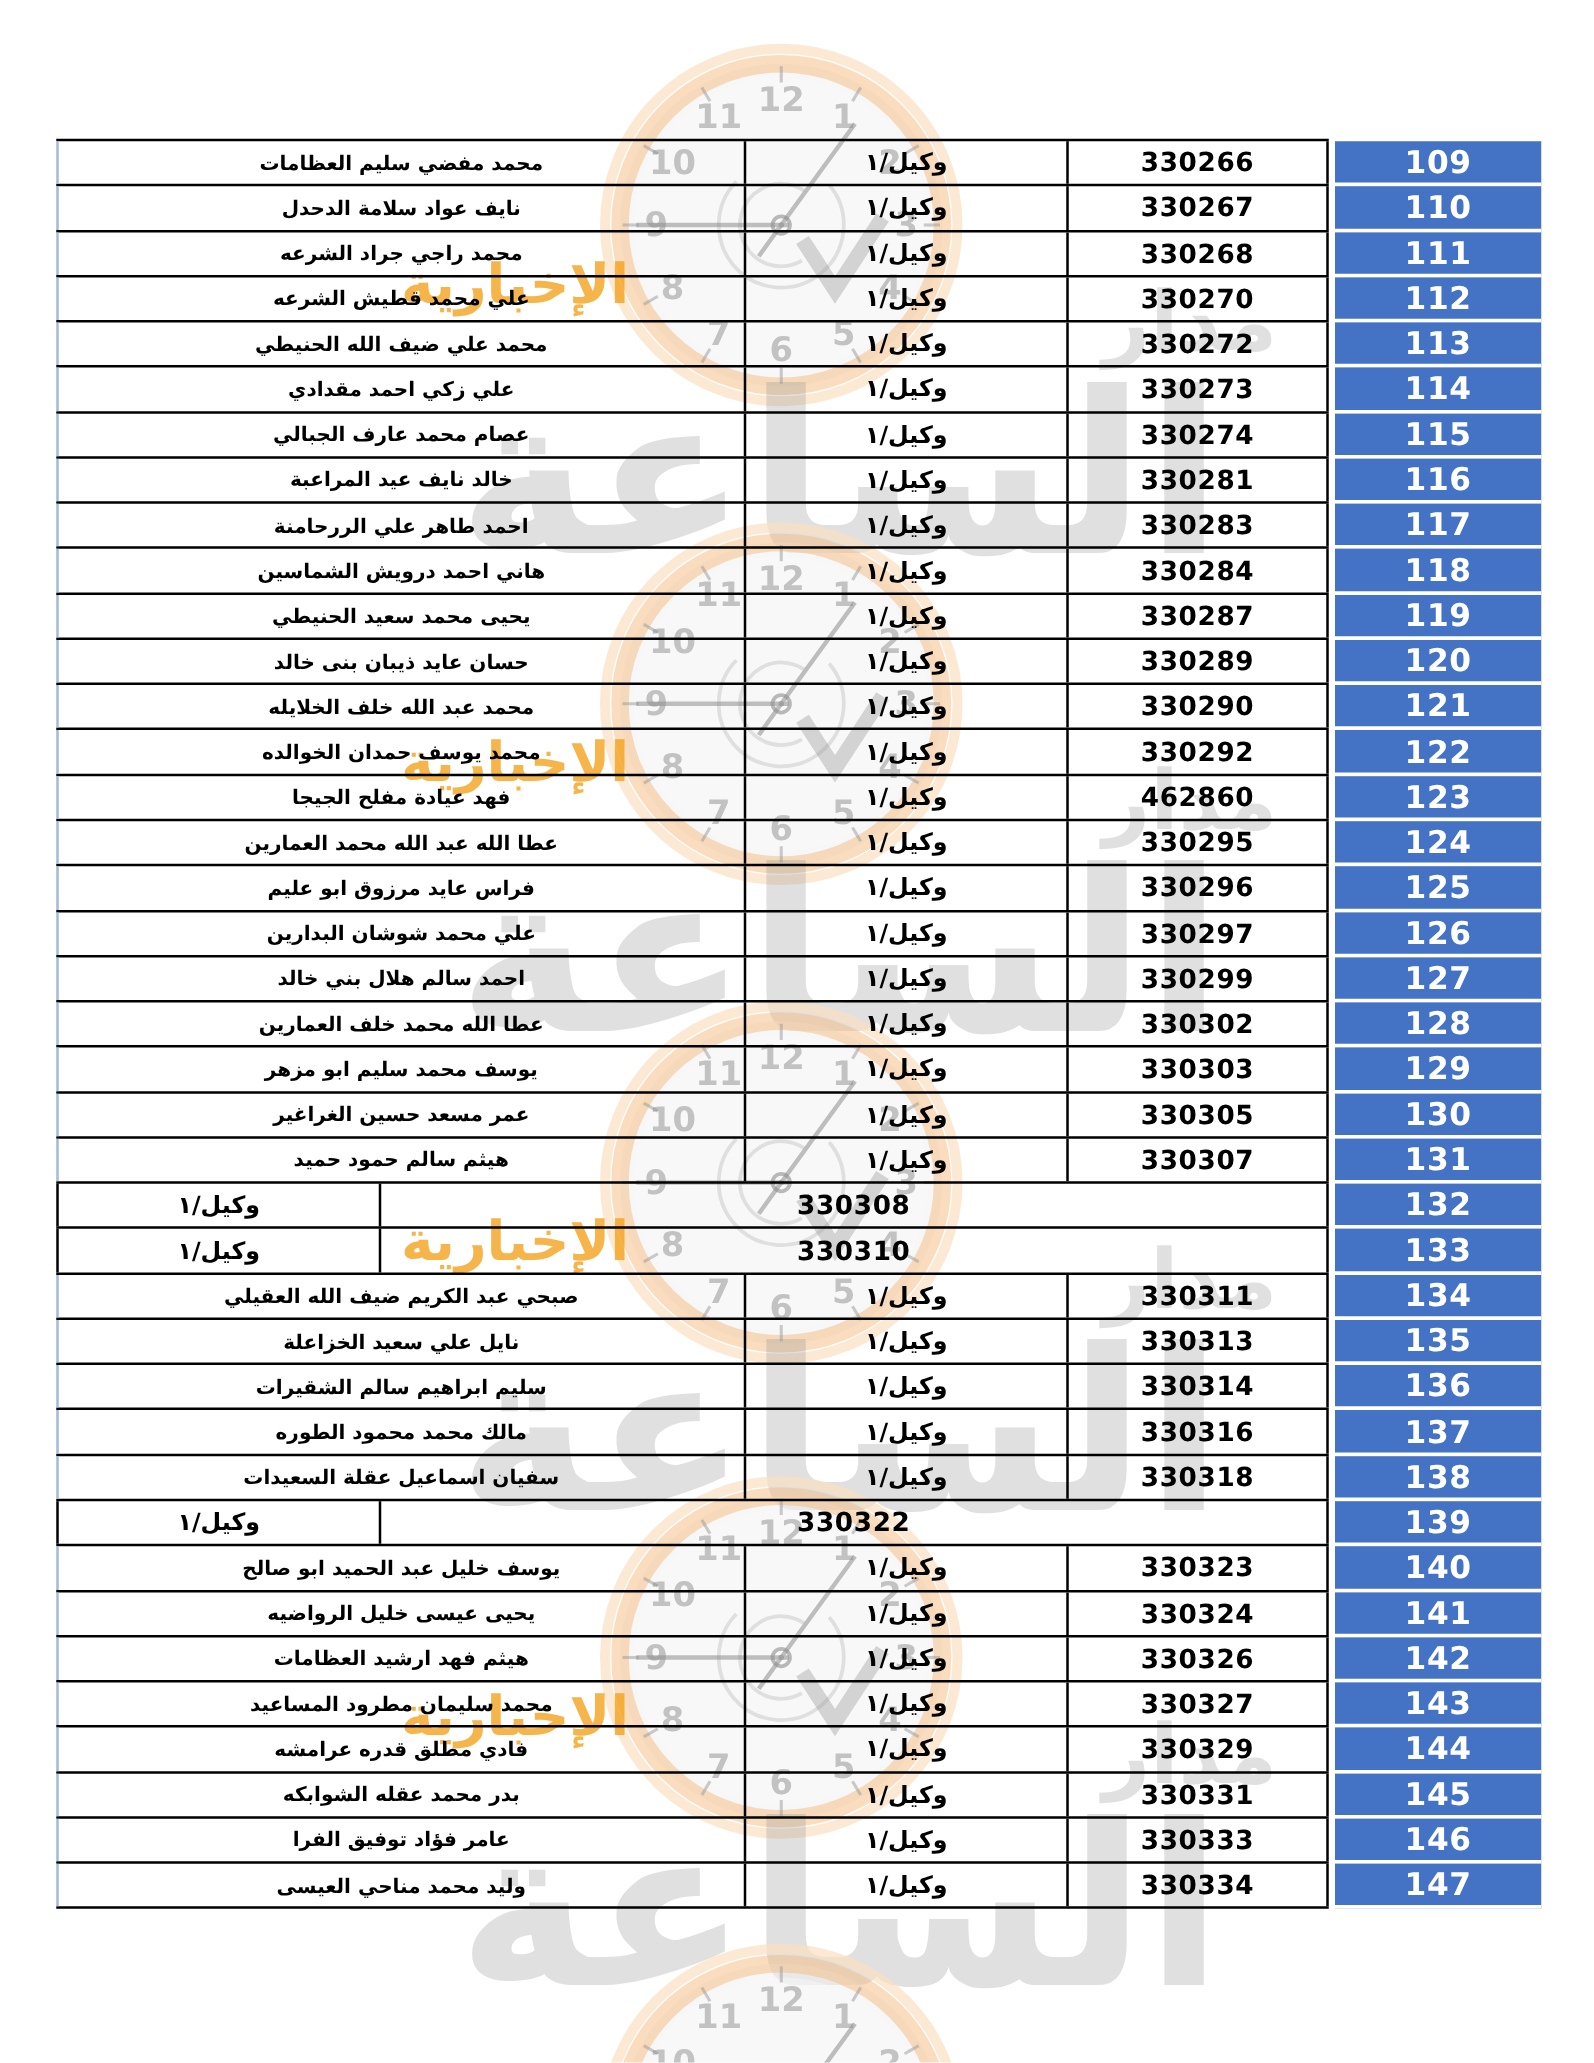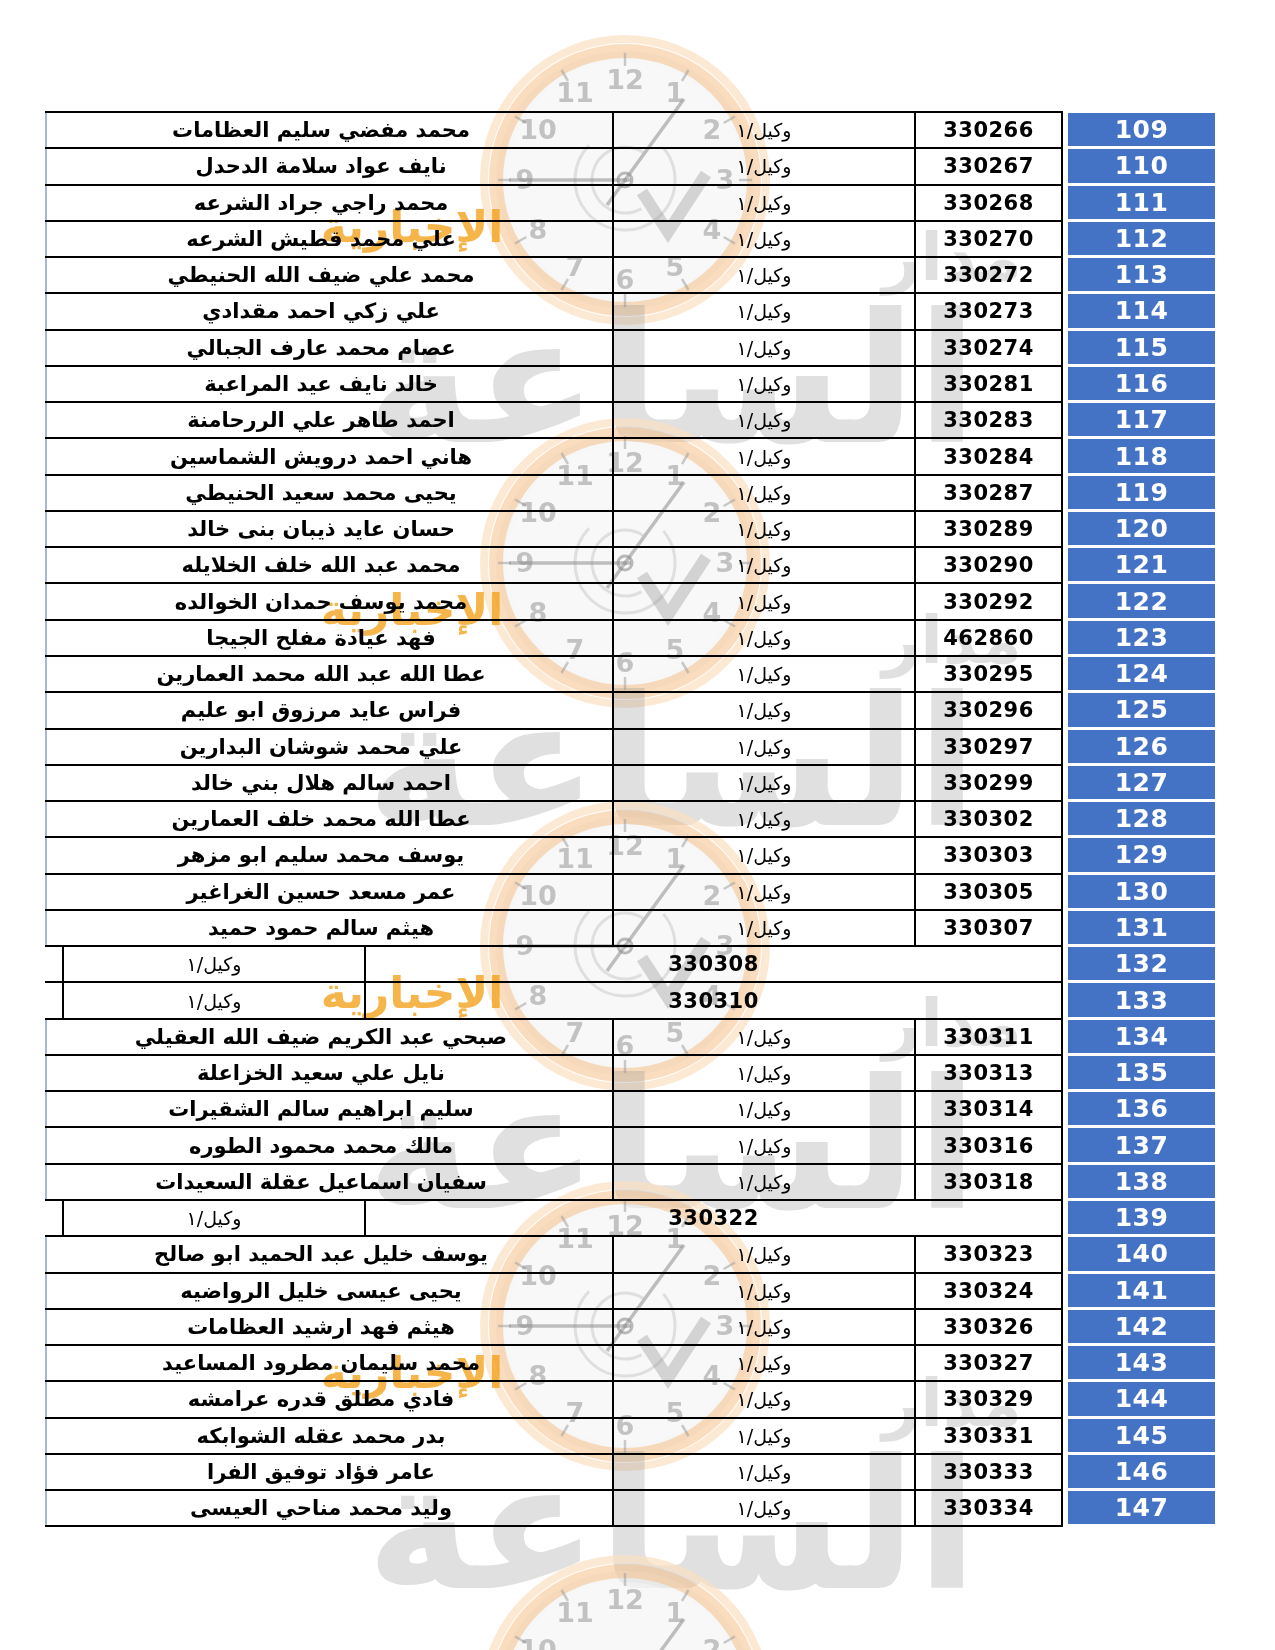--- a/index.html
+++ b/index.html
@@ -15,29 +15,29 @@
   .wm-saa{font-family:"DejaVu Sans",sans-serif;font-size:180px;font-weight:bold;fill:#8f8f8f;opacity:.27;text-anchor:middle;}
   
   .tbl{
     position:absolute;left:45px;top:111px;width:1018px;z-index:1;
     border-top:2.5px solid #000;
   }
   .row{display:flex;height:36.28px;box-sizing:border-box;border-bottom:2.5px solid #000;}
   .cell{display:flex;align-items:center;justify-content:center;box-sizing:border-box;color:#000;}
   .c-name{
     width:550px;border-left:2px solid #a6b8d9;
-    direction:rtl;font-size:21px;font-weight:bold;
+    direction:rtl;font-size:16px;font-weight:bold;
   }
   .c-rank{
-    width:304px;border-left:2.5px solid #000;border-right:2.5px solid #000;
-    direction:rtl;font-size:19px;font-weight:normal;margin-left:17px;
+    width:260px;border-left:2.5px solid #000;border-right:2.5px solid #000;
+    direction:rtl;font-size:19px;font-weight:bold;
   }
   .c-num{flex:1;border-right:2.5px solid #000;font-size:21px;font-weight:bold;letter-spacing:.5px;}
   
-  .serials{position:absolute;left:1068px;top:113px;width:147px;z-index:1;}
+  .serials{position:absolute;left:1068px;top:113px;width:165px;z-index:1;}
   .serial{
     height:36.28px;box-sizing:border-box;border-bottom:3px solid #ffffff;
     background:#4472c4;color:#ffffff;display:flex;align-items:center;justify-content:center;
     font-size:25px;font-weight:bold;letter-spacing:.5px;
   }
 </style>
 </head>
 <body>
 
 <svg class="wm-layer" width="1275" height="1650" viewBox="0 0 1275 1650" xmlns="http://www.w3.org/2000/svg" xmlns:xlink="http://www.w3.org/1999/xlink">

